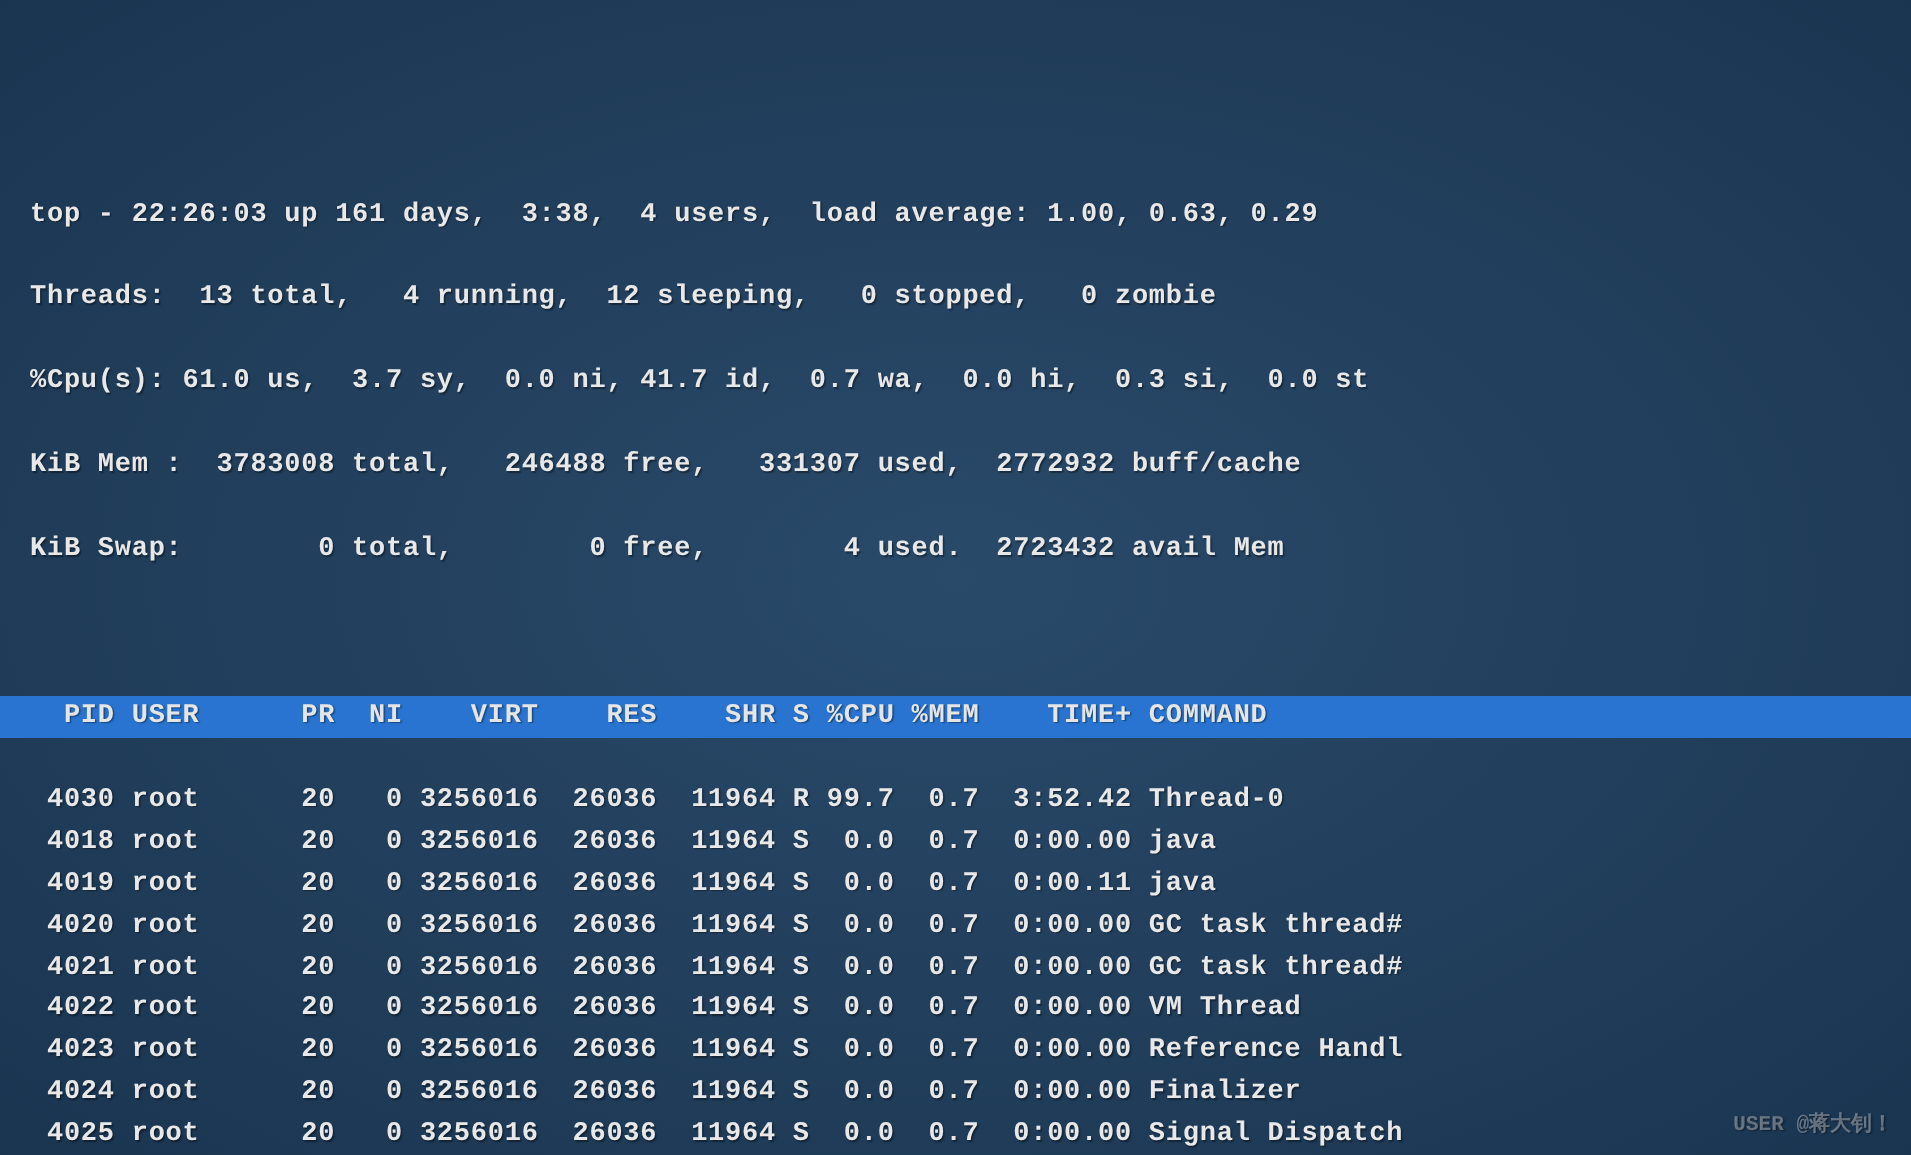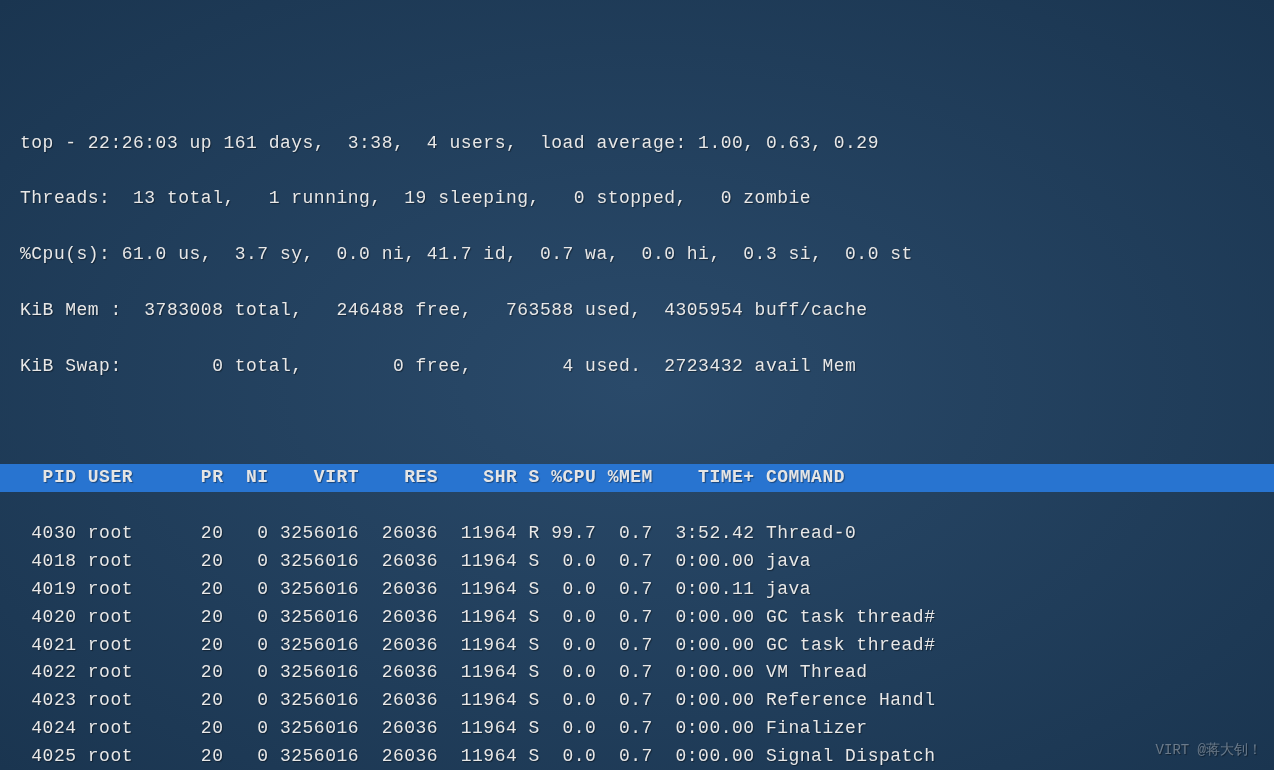--- a/index.html
+++ b/index.html
@@ -1,15 +1,15 @@
 <!DOCTYPE html>
 <html><head>
   <meta charset="utf-8">
   <style>
-    * { margin: 0; padding: 0; box-sizing: border-box; }
+    * { margin: 0; padding: 0; box-sizing: border-box; font-weight: bold; }
     body {
       background: radial-gradient(ellipse at center, #2a4a6a 0%, #1a3550 100%);
       font-family: 'Consolas', 'Monaco', 'Courier New', monospace;
       font-size: 18px;
       color: #e8e8e8;
       padding: 18px 20px;
       white-space: pre;
       line-height: 1.55;
       letter-spacing: 0.5px;
       width: 1274px;
@@ -40,23 +40,23 @@
       font-size: 14px;
       letter-spacing: 0;
     }
   </style>
 </head>
 <body>
 
 
 
 <div class="summary-line">top - 22:26:03 up 161 days,  3:38,  4 users,  load average: 1.00, 0.63, 0.29</div>
-<div class="summary-line">Threads:  13 total,   1 running,  19 sleeping,   0 stopped,   0 zombie</div>
+<div class="summary-line">Threads:  13 total,   4 running,  12 sleeping,   0 stopped,   0 zombie</div>
 <div class="summary-line">%Cpu(s): 61.0 us,  3.7 sy,  0.0 ni, 41.7 id,  0.7 wa,  0.0 hi,  0.3 si,  0.0 st</div>
-<div class="summary-line">KiB Mem :  3783008 total,   246488 free,   763588 used,  4305954 buff/cache</div>
+<div class="summary-line">KiB Mem :  3783008 total,   246488 free,   331307 used,  2772932 buff/cache</div>
 <div class="summary-line">KiB Swap:        0 total,        0 free,        4 used.  2723432 avail Mem</div>
 <div class="spacer"></div>
 <div class="header-row">  PID USER      PR  NI    VIRT    RES    SHR S %CPU %MEM    TIME+ COMMAND</div>
 <div id="process-list"><div class="process-row"> 4030 root      20   0 3256016  26036  11964 R 99.7  0.7  3:52.42 Thread-0</div><div class="process-row"> 4018 root      20   0 3256016  26036  11964 S  0.0  0.7  0:00.00 java</div><div class="process-row"> 4019 root      20   0 3256016  26036  11964 S  0.0  0.7  0:00.11 java</div><div class="process-row"> 4020 root      20   0 3256016  26036  11964 S  0.0  0.7  0:00.00 GC task thread#</div><div class="process-row"> 4021 root      20   0 3256016  26036  11964 S  0.0  0.7  0:00.00 GC task thread#</div><div class="process-row"> 4022 root      20   0 3256016  26036  11964 S  0.0  0.7  0:00.00 VM Thread</div><div class="process-row"> 4023 root      20   0 3256016  26036  11964 S  0.0  0.7  0:00.00 Reference Handl</div><div class="process-row"> 4024 root      20   0 3256016  26036  11964 S  0.0  0.7  0:00.00 Finalizer</div><div class="process-row"> 4025 root      20   0 3256016  26036  11964 S  0.0  0.7  0:00.00 Signal Dispatch</div></div>
-<div class="watermark">VIRT @蒋大钊！</div>
+<div class="watermark">USER @蒋大钊！</div>
 
 
 
 
 </body></html>

